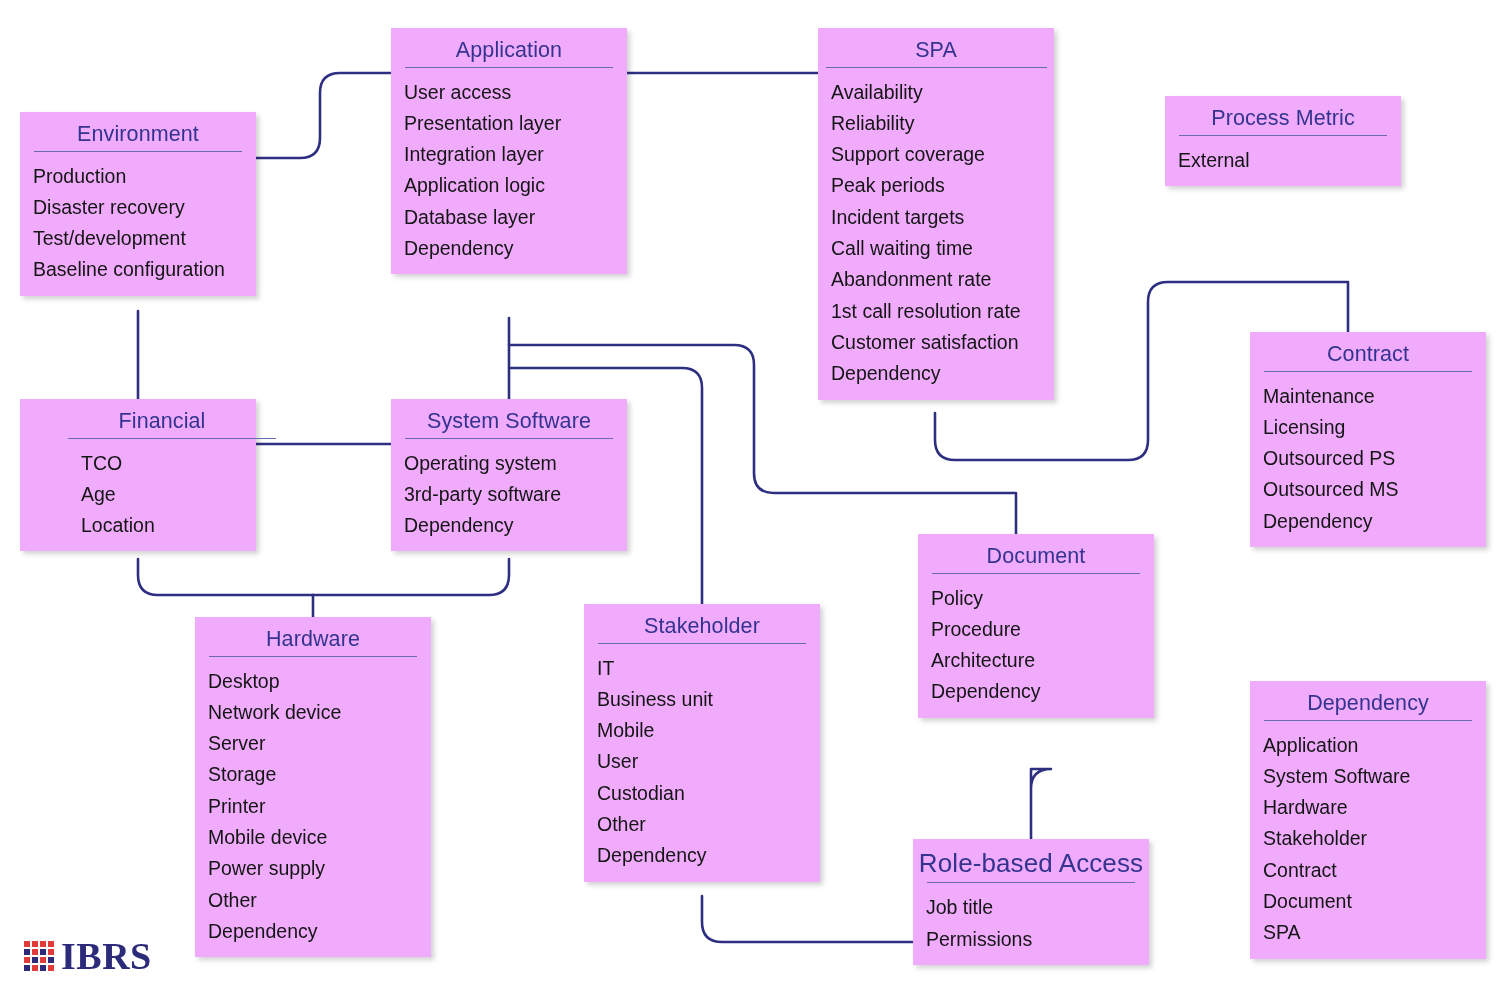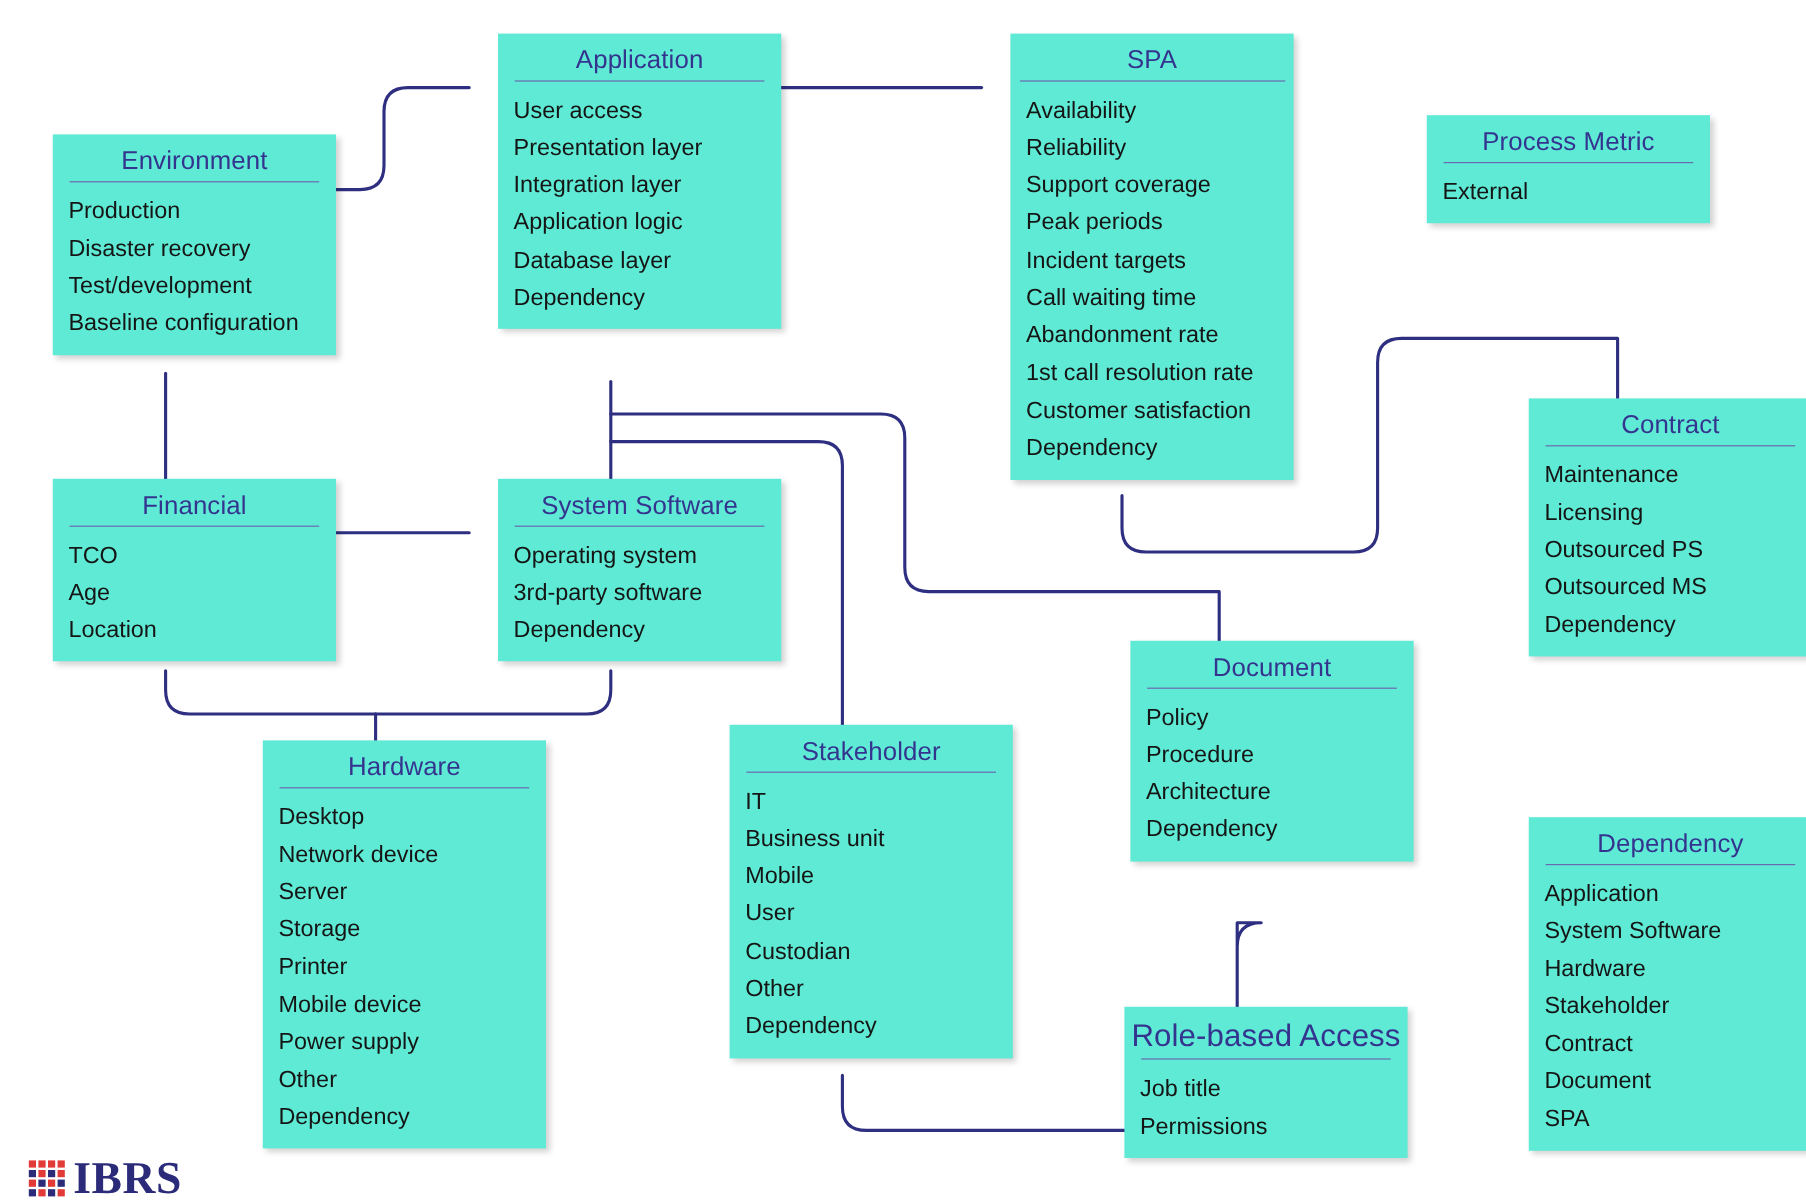--- a/index.html
+++ b/index.html
@@ -20,25 +20,24 @@
   #links {
     position: absolute;
     left: 0;
     top: 0;
     width: 1505px;
     height: 1003px;
     pointer-events: none;
   }
   .entity {
     position: absolute;
-    background: #5eead4;
+    background: #f0abfc;
     box-shadow: 3px 3px 5px rgba(0,0,0,0.18);
     box-sizing: border-box;
     z-index: 5;
-    margin-left: 24px;
   }
   .entity-title {
     text-align: center;
     color: #34348f;
     font-size: 21.5px;
     font-weight: 400;
     letter-spacing: 0.1px;
     padding-top: 11px;
     padding-bottom: 5px;
     line-height: 1.05;
@@ -60,34 +59,34 @@
     line-height: 31.3px;
     white-space: nowrap;
     padding-left: 13px;
   }
   
   #box-environment   { left: 20px;   top: 112px; width: 236px; }
   #box-application   { left: 391px;  top: 28px;  width: 236px; }
   #box-spa           { left: 818px;  top: 28px;  width: 236px; }
   #box-process-metric{ left: 1165px; top: 96px;  width: 236px; }
   #box-contract      { left: 1250px; top: 332px; width: 236px; }
-  #box-financial     { left: 20px;   top: 399px; width: 236px; }
+  #box-financial     { left: 20px;   top: 399px; width: 236px; padding-left: 48px; }
   #box-system-software{left: 391px;  top: 399px; width: 236px; }
   #box-document      { left: 918px;  top: 534px; width: 236px; }
   #box-dependency    { left: 1250px; top: 681px; width: 236px; }
   #box-hardware      { left: 195px;  top: 617px; width: 236px; }
   #box-stakeholder   { left: 584px;  top: 604px; width: 236px; }
   #box-rba           { left: 913px;  top: 839px; width: 236px; }
   #box-rba .entity-title { font-size: 26px; }
 
   
   #logo {
     position: absolute;
     left: 24px;
-    top: 963px;
+    top: 937px;
     display: flex;
     align-items: center;
     z-index: 6;
     justify-content: center;
   }
   #logo-grid {
     display: grid;
     grid-template-columns: repeat(4, 6px);
     grid-template-rows: repeat(4, 6px);
     gap: 2px;

